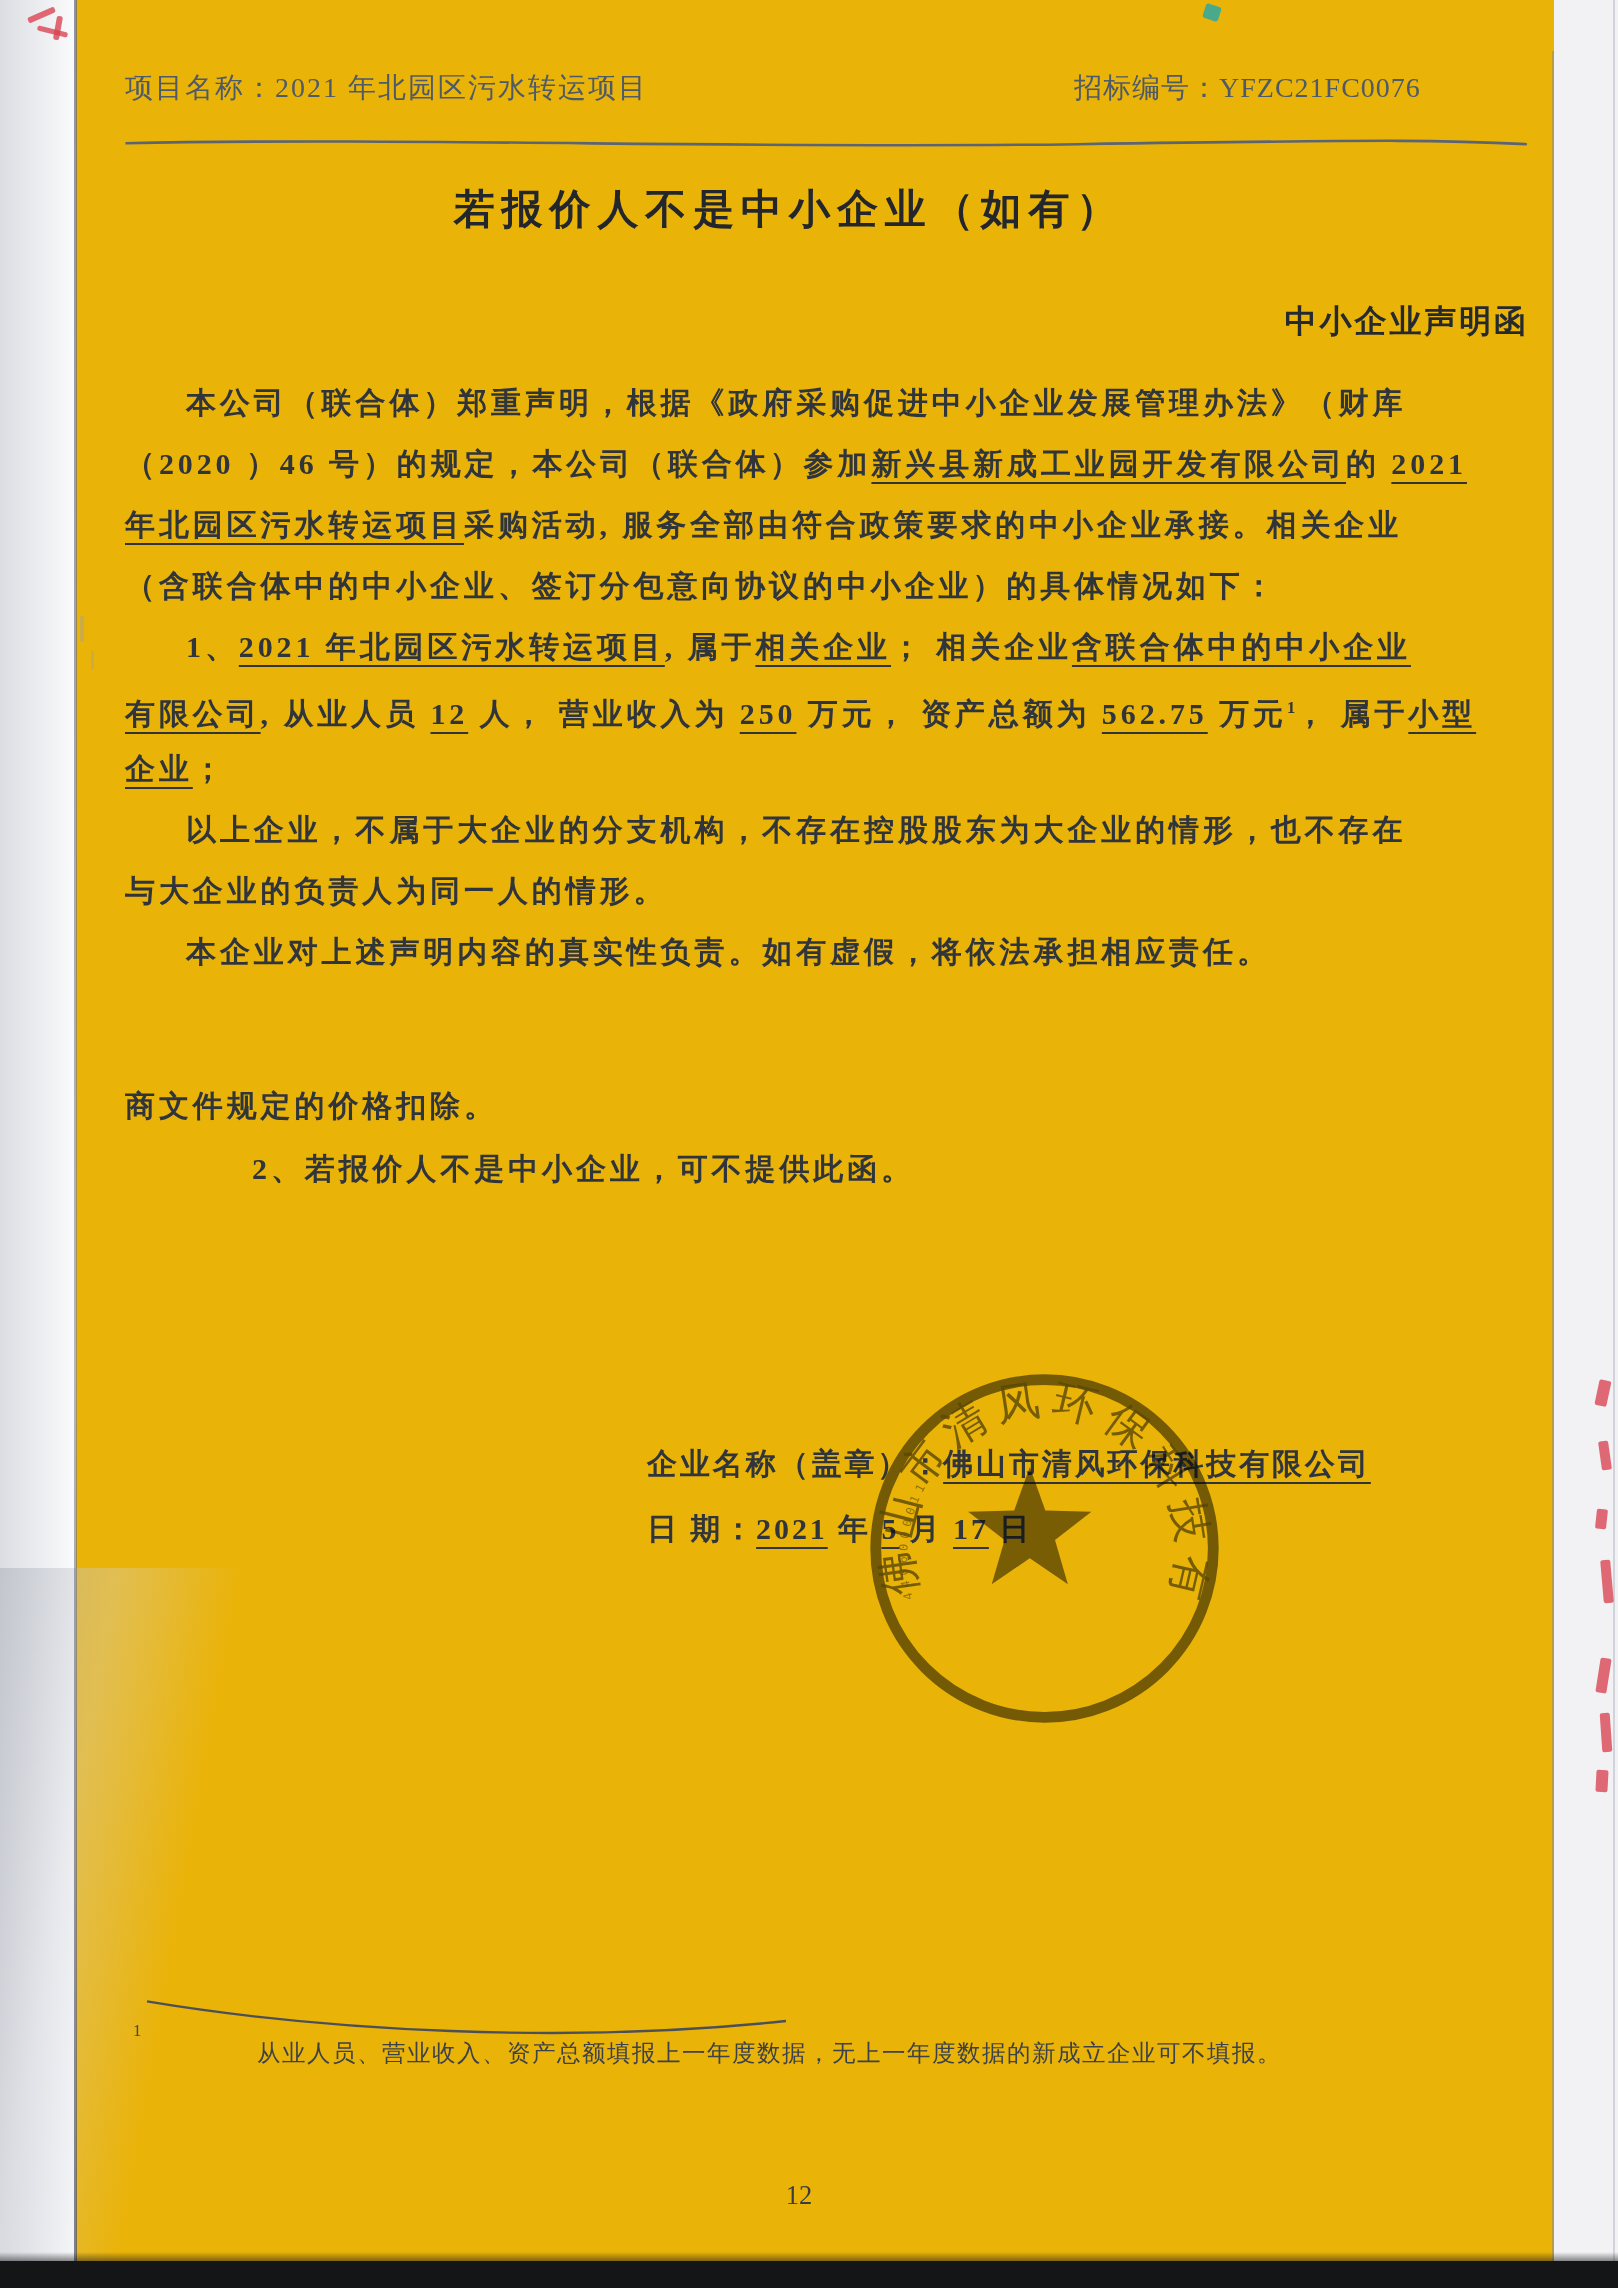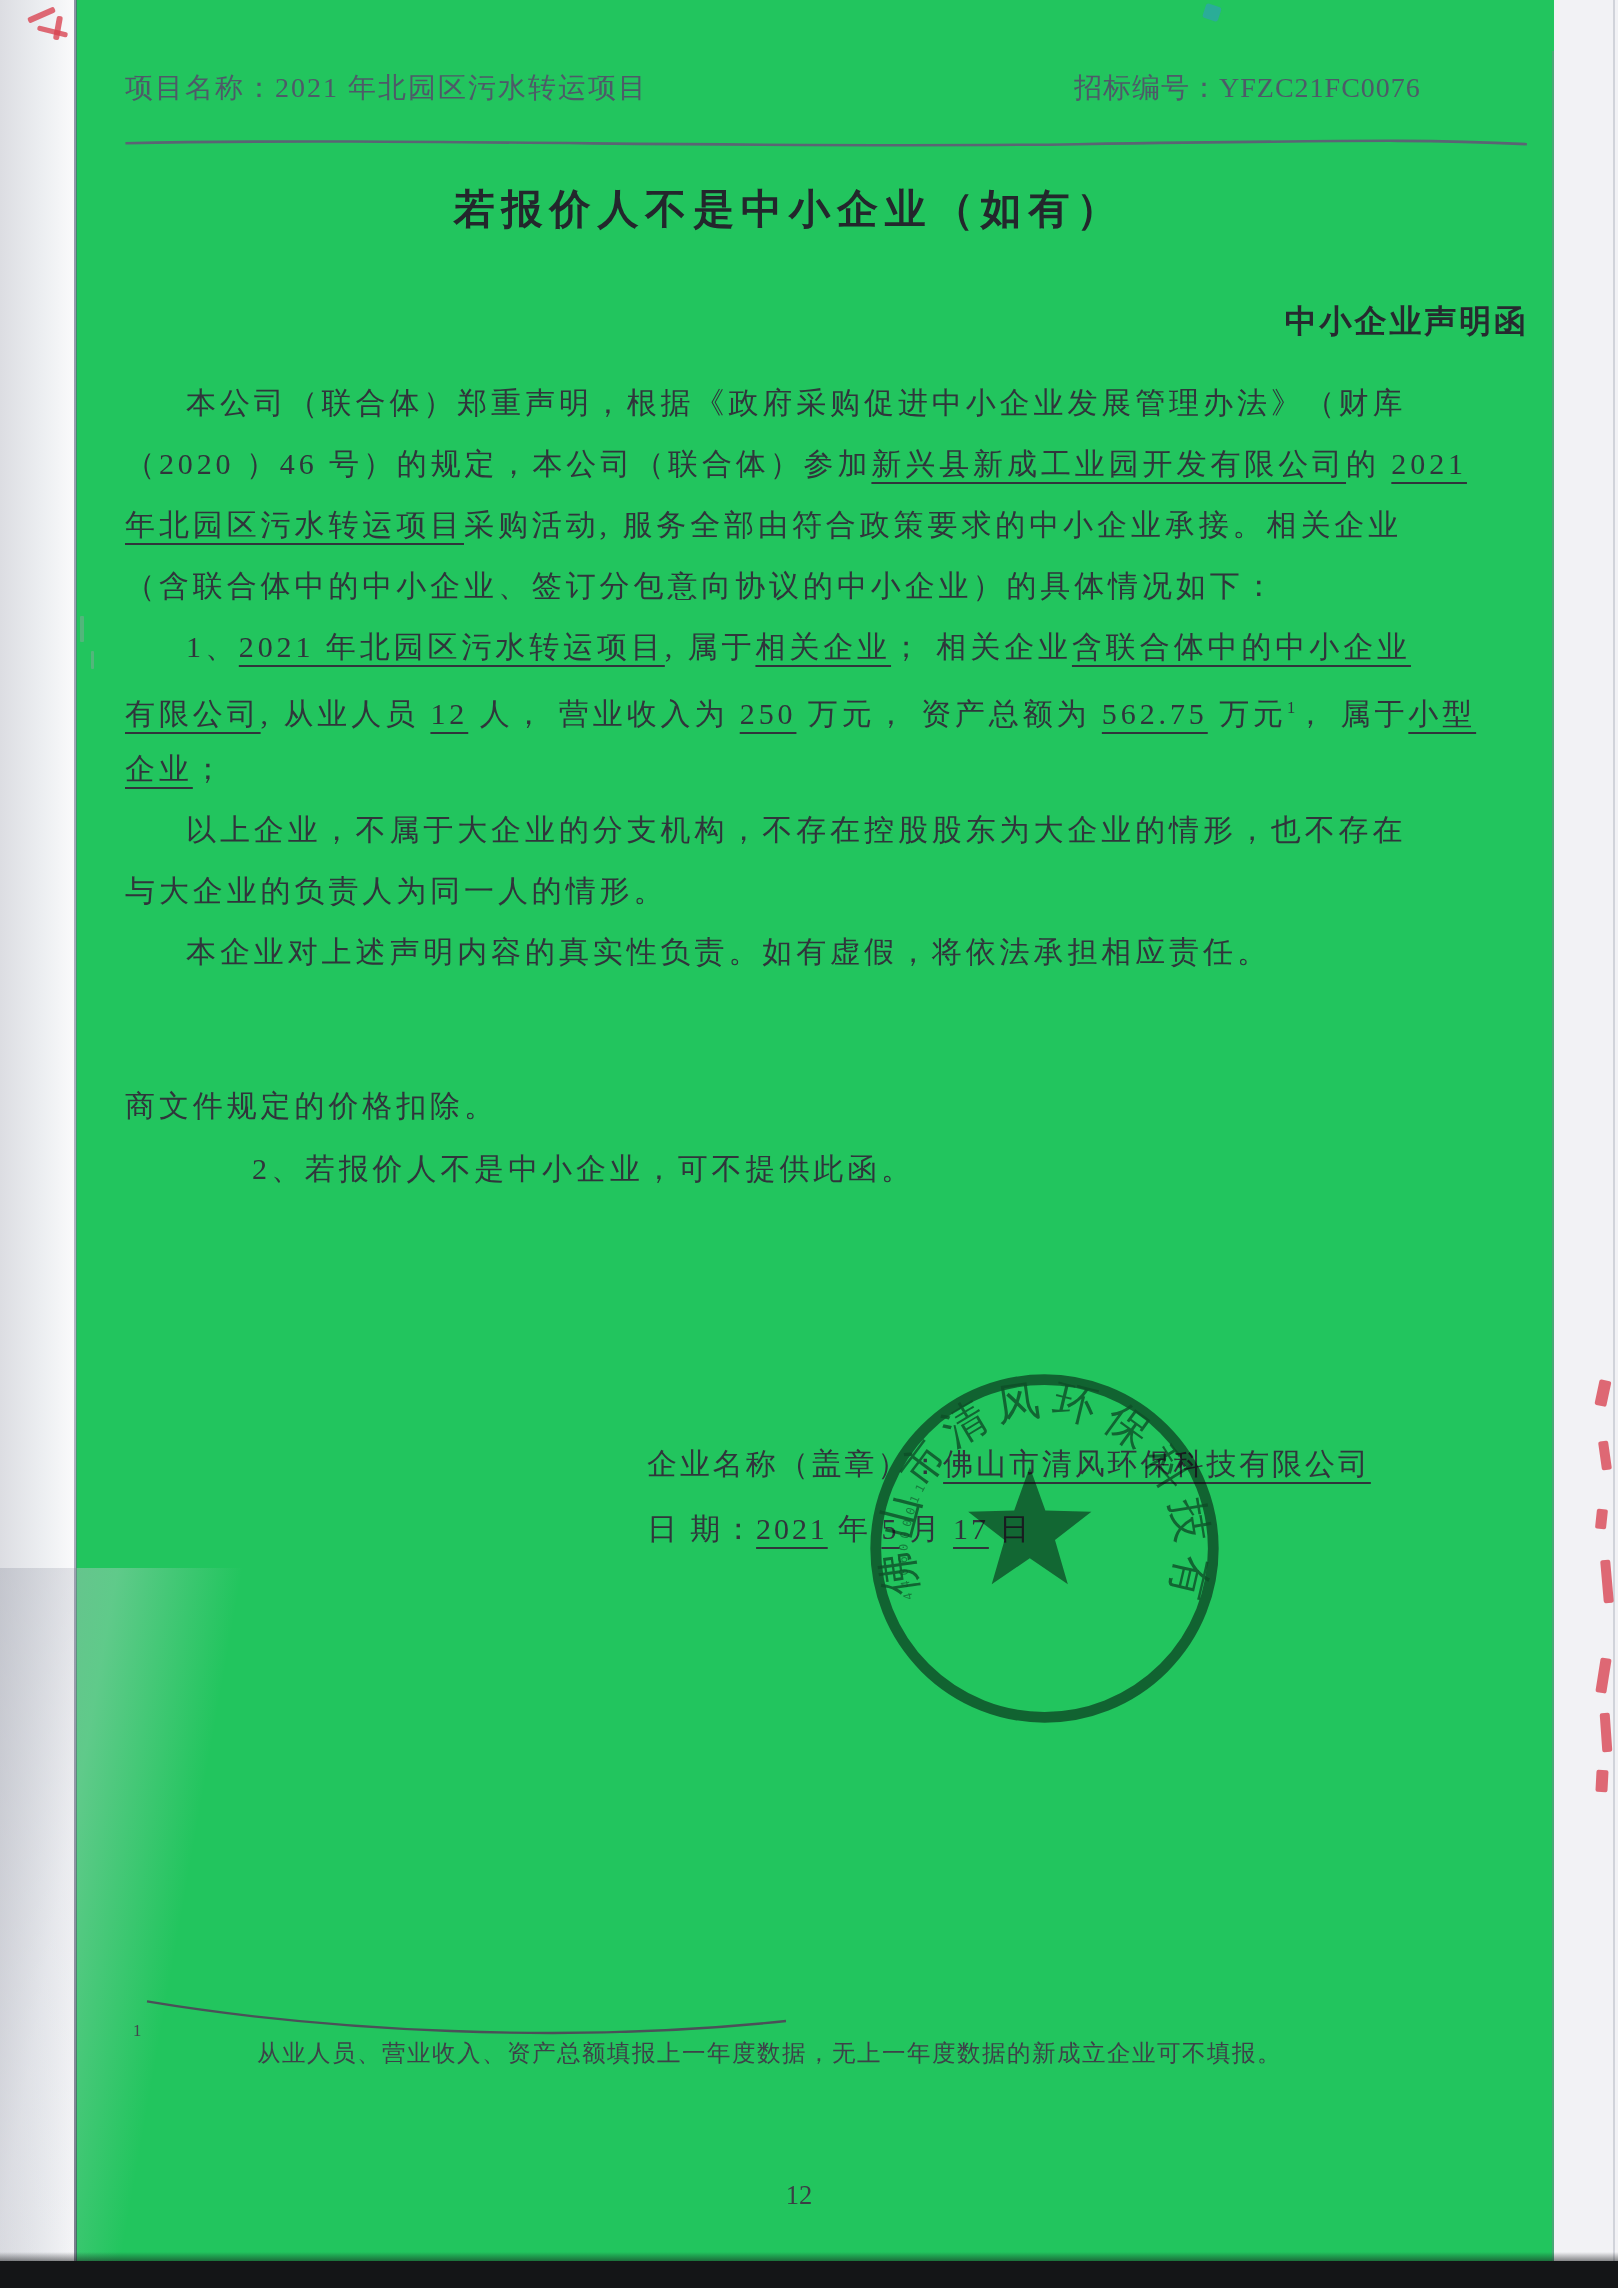--- a/index.html
+++ b/index.html
@@ -1,20 +1,20 @@
 <!DOCTYPE html>
 <html><head>
 <meta charset="utf-8">
 <style>
   html,body{margin:0;padding:0;background:#6d6f72;}
   .page{
     position:relative;
     width:1618px;height:2289px;
     margin:0 auto;
-    background:#22c55e;
+    background:#eab308;
     overflow:hidden;
     font-family:"Liberation Serif","DejaVu Serif",serif;
     color:#33373d;
   }
   
   .left-edge-shade{position:absolute;left:0;top:0;width:76px;height:2289px;
     background:linear-gradient(to right,#dcdde2 0%,#eceef1 55%,#fbfbfc 100%);}
   .binding-line{position:absolute;left:74px;top:0;width:2.9px;height:2289px;
     background:linear-gradient(to bottom,rgba(85,92,120,.65),rgba(110,115,140,.5) 60%,rgba(70,75,95,.7));}
   .bottom-left-wedge{position:absolute;left:0;top:1568px;width:265px;height:720px;
@@ -34,21 +34,21 @@
   .hdr-right{position:absolute;left:1074px;top:69px;font-size:28px;letter-spacing:1px;color:#4e5a68;white-space:nowrap;}
   .hdr-rule{position:absolute;left:0;top:0;}
   
   .doc-title{position:absolute;left:0;top:182px;width:1578px;text-align:center;
     font-size:41px;font-weight:bold;letter-spacing:6.9px;color:#23272c;white-space:nowrap;}
   .doc-subtitle{position:absolute;left:0;top:300px;width:1529px;text-align:right;
     font-size:32px;font-weight:bold;letter-spacing:2.9px;color:#262a2f;white-space:nowrap;}
   
   .body-block{position:absolute;left:125px;top:372px;width:1392px;}
   .note-block{position:absolute;left:125px;top:1074px;width:1392px;}
-  .tline{height:61px;line-height:61px;font-size:30px;letter-spacing:3.9px;white-space:nowrap;color:#30353b;}
+  .tline{height:61px;line-height:61px;font-size:30px;letter-spacing:3.9px;white-space:nowrap;color:#30353b;font-weight:bold;}
   .note-block .tline{height:63px;line-height:63px;}
   .tline .u{text-decoration:underline;text-decoration-thickness:2px;text-underline-offset:7.8px;}
   .tline sup{font-size:0.55em;vertical-align:super;letter-spacing:0;}
   
   .sig-block{position:absolute;left:647px;top:1431px;}
   .sig-block .tline{height:65px;line-height:65px;font-size:30px;letter-spacing:2.9px;}
   
   .seal{position:absolute;left:861px;top:1365px;width:367px;height:367px;
     mix-blend-mode:multiply;opacity:.88;}
   

